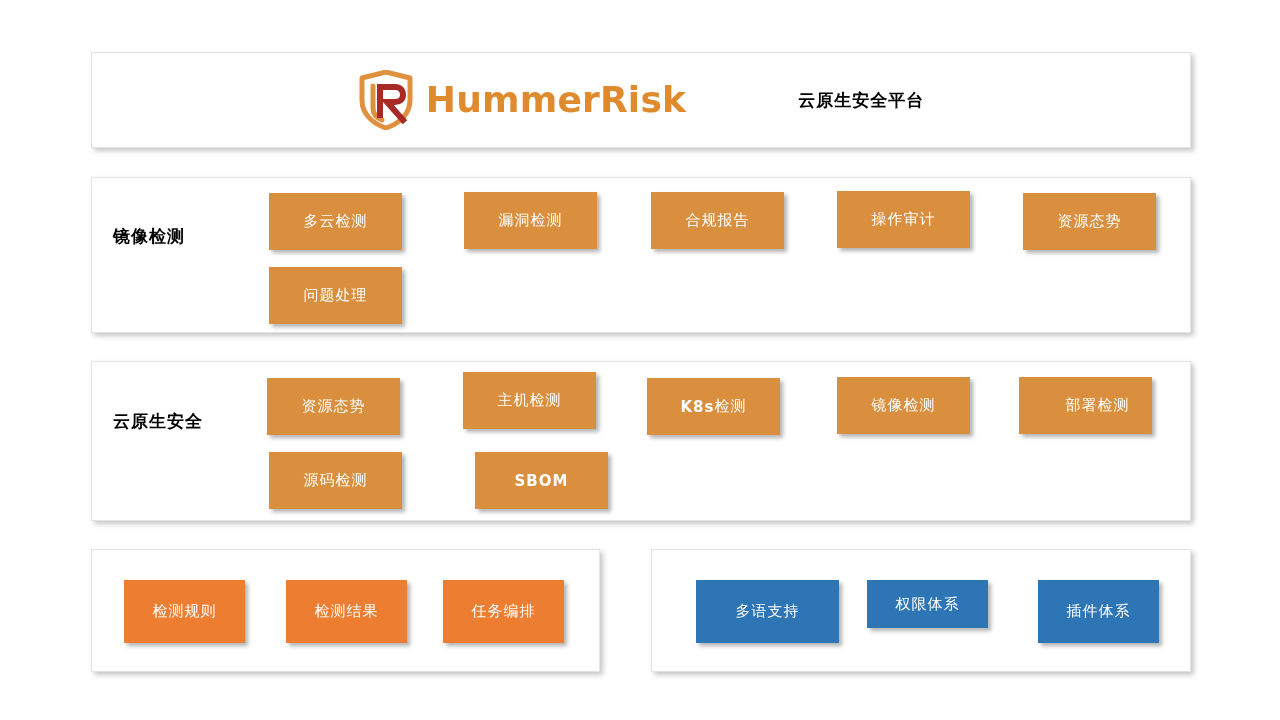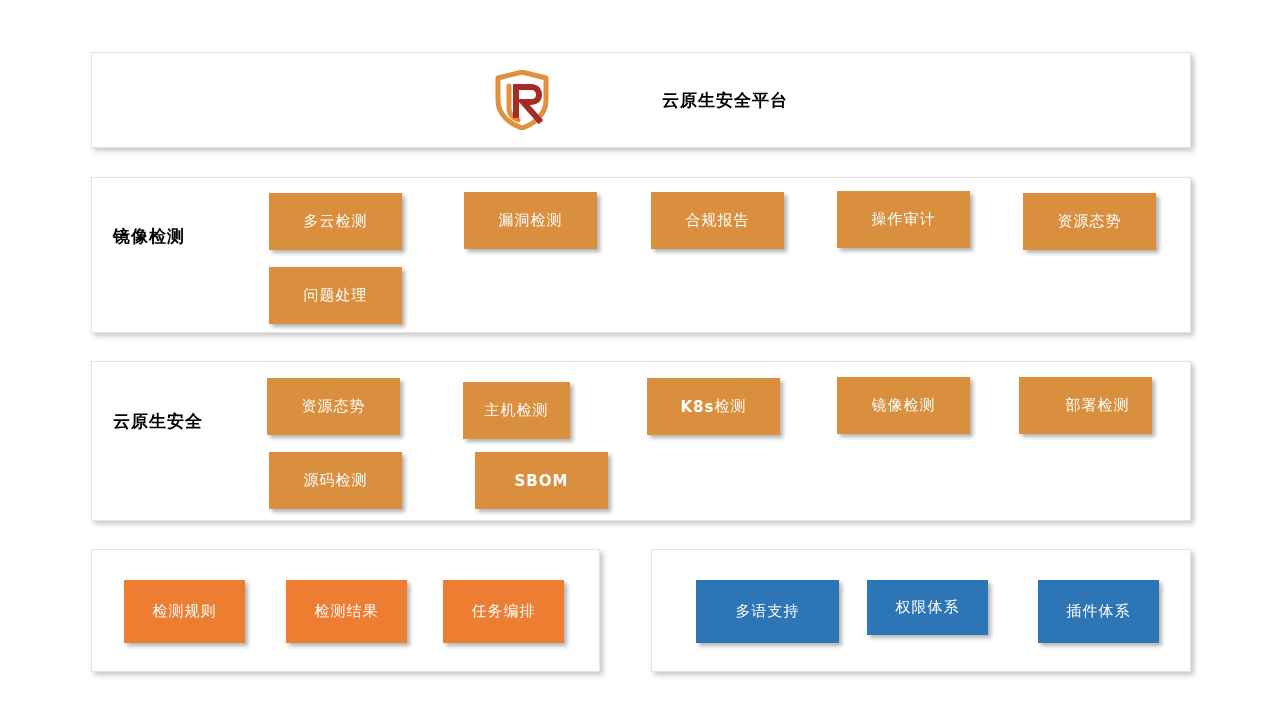--- a/index.html
+++ b/index.html
@@ -146,20 +146,21 @@
     <div class="brand-lockup">
       <svg class="logo-mark" viewBox="0 0 56 60" aria-hidden="true">
 
         <path d="M4 8 L28 2 L52 8 L52 30 C52 45 40 54 28 58 C16 54 4 45 4 30 Z" fill="none" stroke="#E0913F" stroke-width="5" stroke-linejoin="round"></path>
 
         <path d="M15 16 L15 38 C15 44 19 48 24 50" fill="none" stroke="#E0913F" stroke-width="5" stroke-linecap="round"></path>
 
         <path d="M22 17 L37 17 C43 17 45 21 45 25 C45 29 42 32 37 32 L29 32 L45 50" fill="none" stroke="#A82A26" stroke-width="6" stroke-linecap="square" stroke-linejoin="miter"></path>
         <path d="M22 17 L22 45" fill="none" stroke="#A82A26" stroke-width="6" stroke-linecap="square"></path>
       </svg>
+      <span class="brand-word">HummerRisk</span>
     </div>
 
     <div class="header-tagline">云原生安全平台</div>
   </div>
 </div>
 
 <div class="panel" id="section-hybrid-cloud">
   <div class="section-title" id="title-hybrid-cloud">镜像检测</div>
   <div id="boxes-0">
       <div class="module-box tone-amber" style="left: 177px; top: 15px; width: 133px; height: 57px;">多云检测</div>
@@ -168,21 +169,21 @@
       <div class="module-box tone-amber" style="left: 745px; top: 13px; width: 133px; height: 57px;">操作审计</div>
       <div class="module-box tone-amber" style="left: 931px; top: 15px; width: 133px; height: 57px;">资源态势</div>
       <div class="module-box tone-amber" style="left: 177px; top: 89px; width: 133px; height: 57px;">问题处理</div>
     </div>
 </div>
 
 <div class="panel" id="section-cloud-native">
   <div class="section-title" id="title-cloud-native">云原生安全</div>
   <div id="boxes-1">
       <div class="module-box tone-amber" style="left: 175px; top: 16px; width: 133px; height: 57px;">资源态势</div>
-      <div class="module-box tone-amber" style="left: 371px; top: 20px; width: 107px; height: 57px;">主机检测</div>
+      <div class="module-box tone-amber" style="left: 371px; top: 10px; width: 133px; height: 57px;">主机检测</div>
       <div class="module-box tone-amber mixed" style="left: 555px; top: 16px; width: 133px; height: 57px;">
         <span class="latin-part">K8s</span>
         <span>检测</span>
       </div>
       <div class="module-box tone-amber" style="left: 745px; top: 15px; width: 133px; height: 57px;">镜像检测</div>
       <div class="module-box tone-amber" style="left: 927px; top: 15px; width: 133px; height: 57px; padding-left: 24px;">部署检测</div>
       <div class="module-box tone-amber" style="left: 177px; top: 90px; width: 133px; height: 57px;">源码检测</div>
       <div class="module-box tone-amber latin" style="left: 371px; top: 90px; width: 133px; height: 57px;">SBOM</div>
     </div>
 </div>
@@ -191,16 +192,16 @@
   <div id="boxes-2">
       <div class="module-box tone-orange" style="left: 32px; top: 30px; width: 121px; height: 63px;">检测规则</div>
       <div class="module-box tone-orange" style="left: 194px; top: 30px; width: 121px; height: 63px;">检测结果</div>
       <div class="module-box tone-orange" style="left: 351px; top: 30px; width: 121px; height: 63px;">任务编排</div>
     </div>
 </div>
 
 <div class="panel" id="panel-platform-support">
   <div id="boxes-3">
       <div class="module-box tone-blue" style="left: 44px; top: 30px; width: 143px; height: 63px;">多语支持</div>
-      <div class="module-box tone-blue" style="left: 215px; top: 30px; width: 121px; height: 55px;">权限体系</div>
+      <div class="module-box tone-blue" style="left: 215px; top: 30px; width: 121px; height: 48px;">权限体系</div>
       <div class="module-box tone-blue" style="left: 386px; top: 30px; width: 121px; height: 63px;">插件体系</div>
     </div>
 </div>
 
 </body></html>

